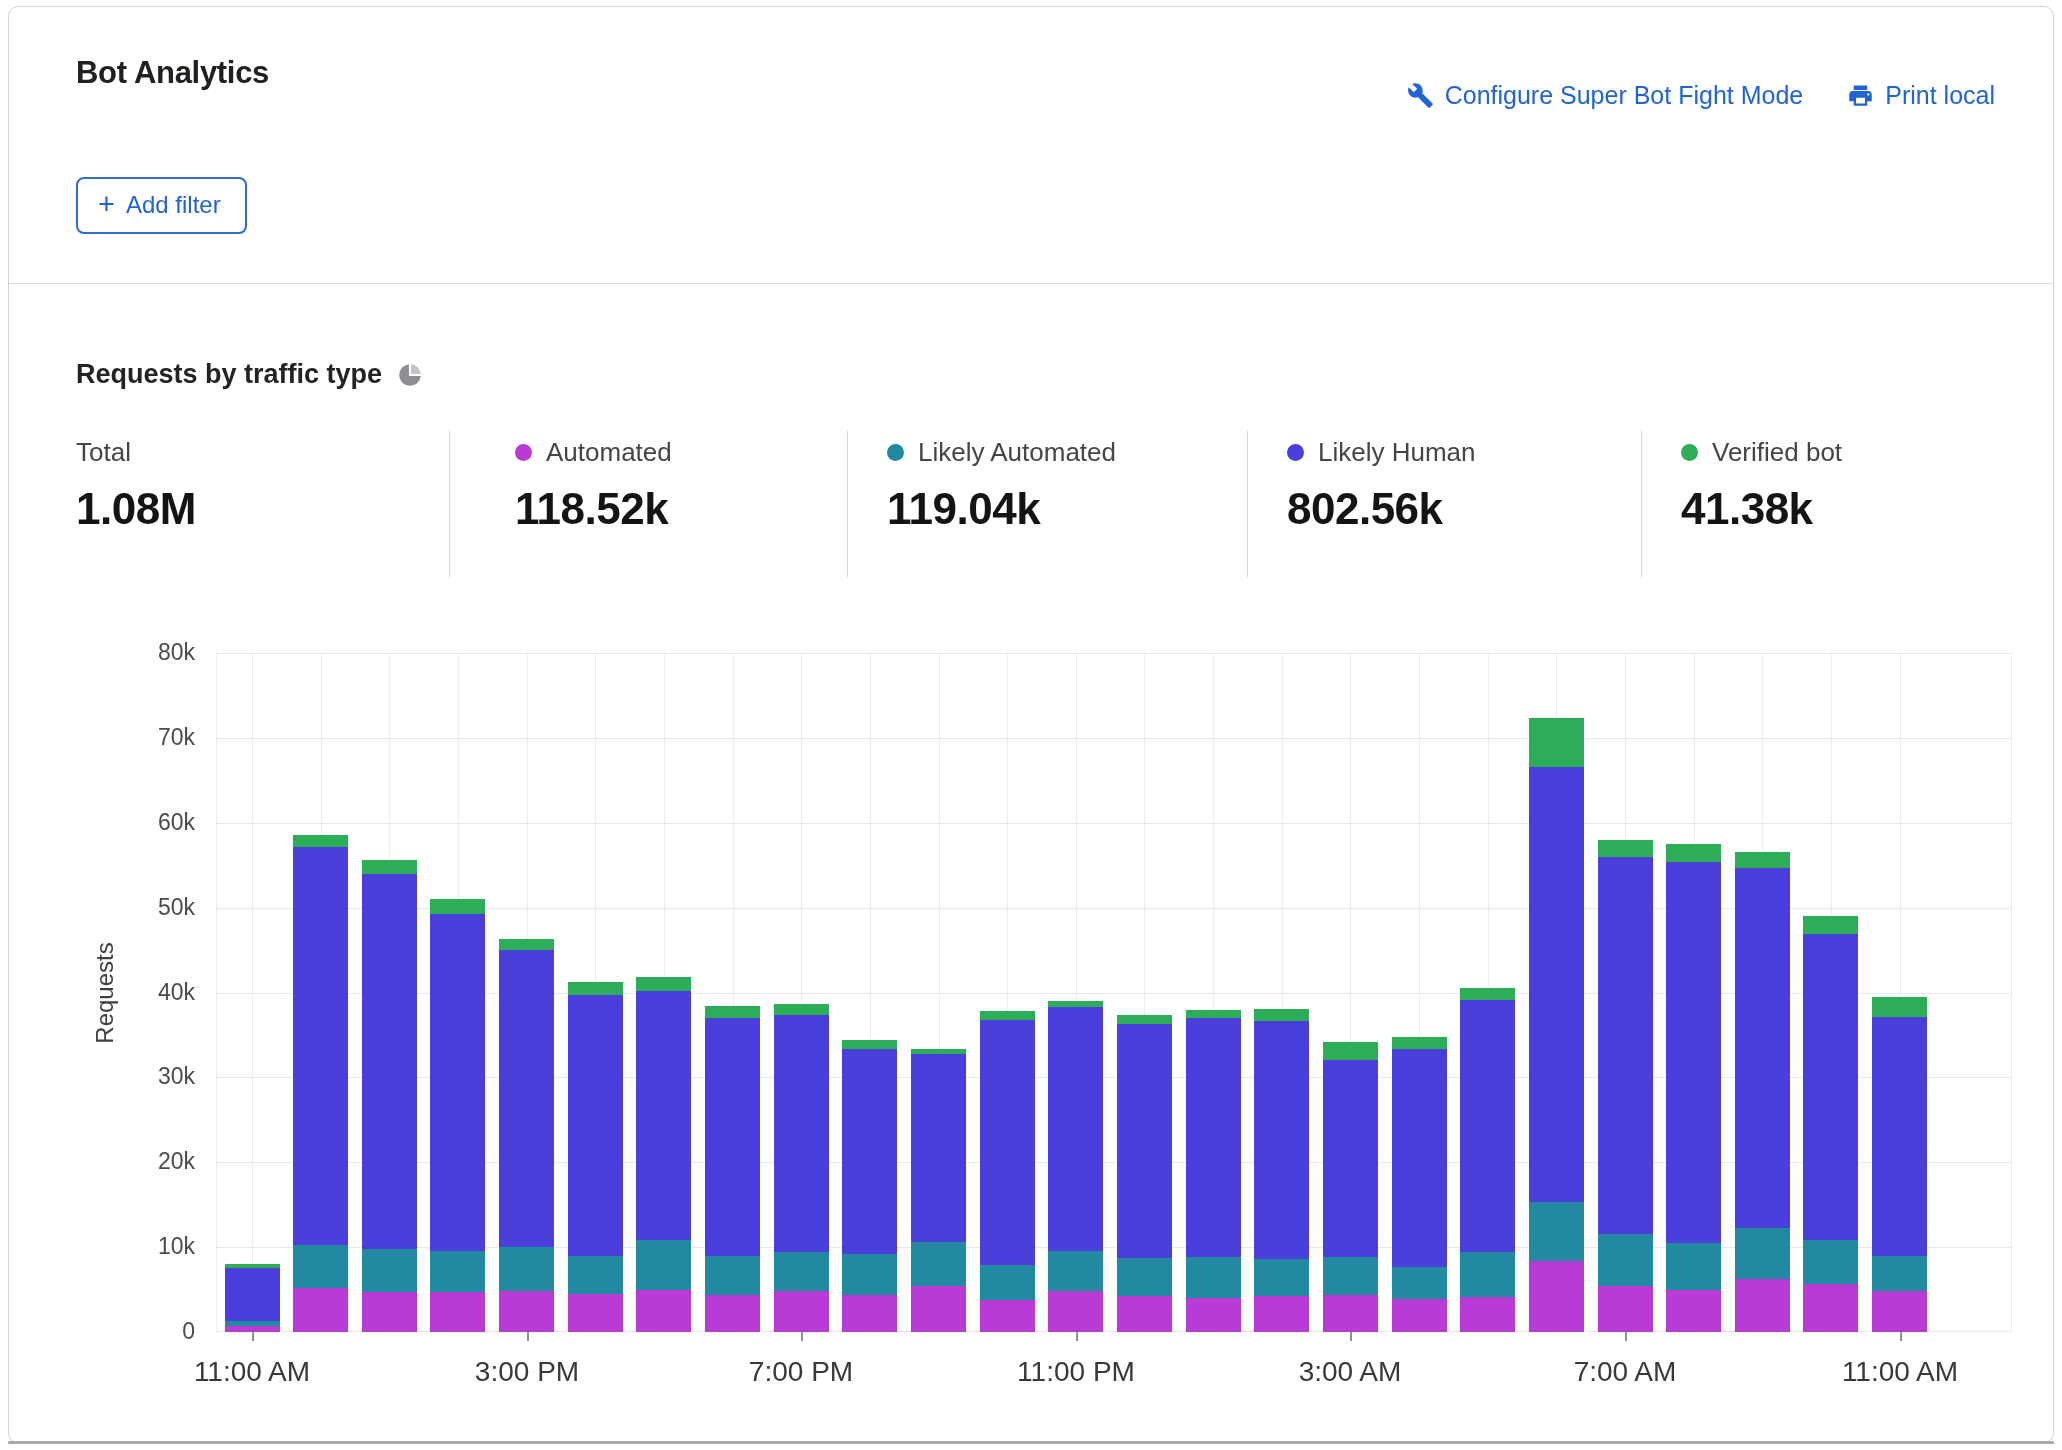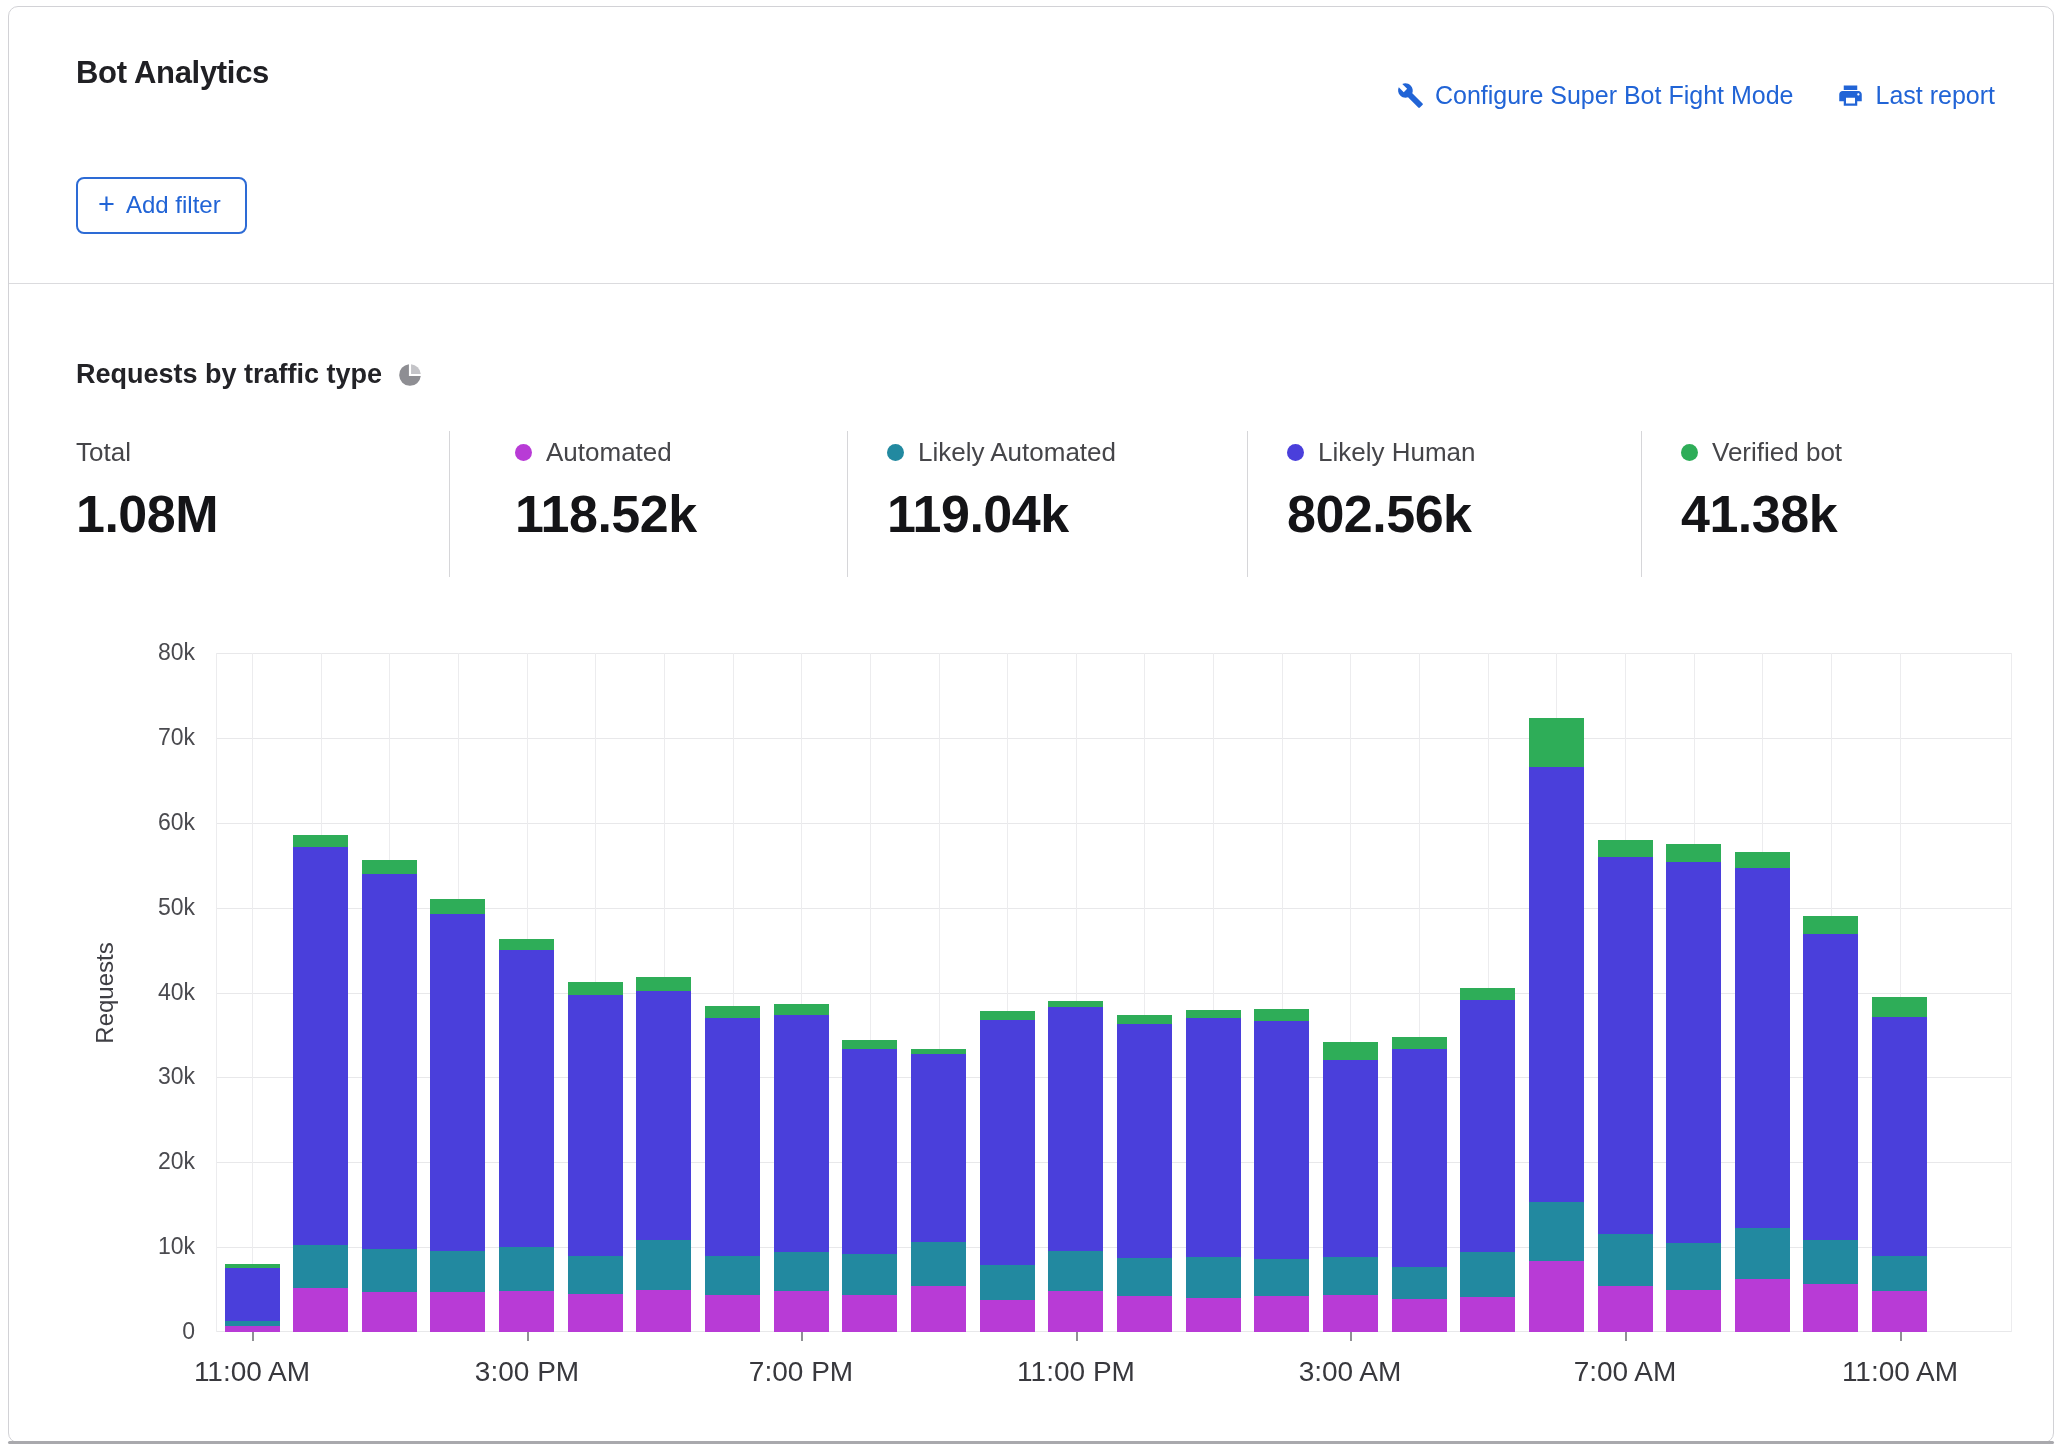--- a/index.html
+++ b/index.html
@@ -32,21 +32,21 @@
   
   .section-title-row { position:absolute; left:67px; top:352px; display:flex; align-items:center; gap:15px; }
   .section-title { font-size:27px; font-weight:700; color:#232327; }
   .pie-icon { width:26px; height:26px; }
 
   
   .kpi-row { position:absolute; left:0; top:430px; width:100%; height:150px; }
   .kpi { position:absolute; top:0; }
   .kpi-label { display:flex; align-items:center; gap:14px; font-size:26px; color:#454549; }
   .kpi-dot { width:17px; height:17px; border-radius:50%; flex:0 0 auto; }
-  .kpi-value { margin-top:16px; font-size:52px; font-weight:700; color:#141417; letter-spacing:-.5px; }
+  .kpi-value { margin-top:16px; font-size:44px; font-weight:700; color:#141417; letter-spacing:-.5px; }
   .kpi-divider { position:absolute; top:-6px; width:1px; height:146px; background:#d6d6d9; }
 
   
   .plot { position:absolute; left:207px; top:646px; width:1796px; height:679px; }
   .hline { position:absolute; left:0; width:100%; height:1px; background:#e8e8ea; }
   .vline { position:absolute; top:0; width:1px; height:679px; background:#ececee; }
   .ylab  { position:absolute; left:-147px; width:126px; text-align:right; font-size:23px;
            color:#4a4a4f; }
   .bar   { position:absolute; bottom:0; width:55px; }
   .seg   { position:absolute; left:0; width:100%; }
@@ -68,21 +68,21 @@
     <a class="hlink">
       <svg viewBox="0 0 24 24">
           <path d="M22.7 19l-9.1-9.1c.9-2.3.4-5-1.5-6.9-2-2-5-2.4-7.4-1.3L9 6 6 9 1.6 4.7C.4 7.1.9 10.1 2.9 12.1c1.9 1.9 4.6 2.4 6.9 1.5l9.1 9.1c.4.4 1 .4 1.4 0l2.3-2.3c.5-.4.5-1.1.1-1.4z"></path>
         </svg>
       <span>Configure Super Bot Fight Mode</span>
     </a>
     <a class="hlink">
       <svg viewBox="0 0 24 24">
           <path d="M19 8H5c-1.66 0-3 1.34-3 3v6h4v4h12v-4h4v-6c0-1.66-1.34-3-3-3zm-3 11H8v-5h8v5zm3-7c-.55 0-1-.45-1-1s.45-1 1-1 1 .45 1 1-.45 1-1 1zm-1-9H6v4h12V3z"></path>
         </svg>
-      <span>Last report</span>
+      <span>Print local</span>
     </a>
   </div>
 
   <button class="add-filter">
     <span class="plus">+</span>
     <span>Add filter</span>
   </button>
 
 
   <div class="divider"></div>

